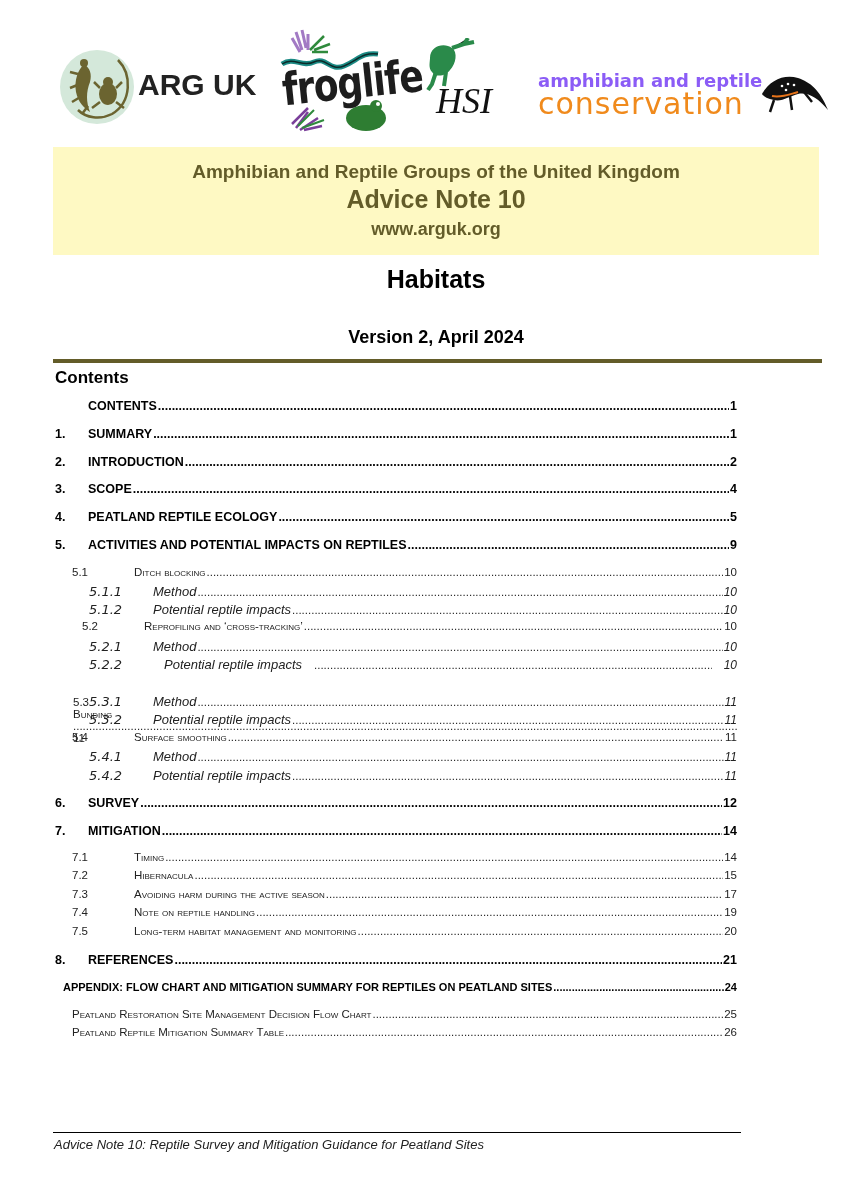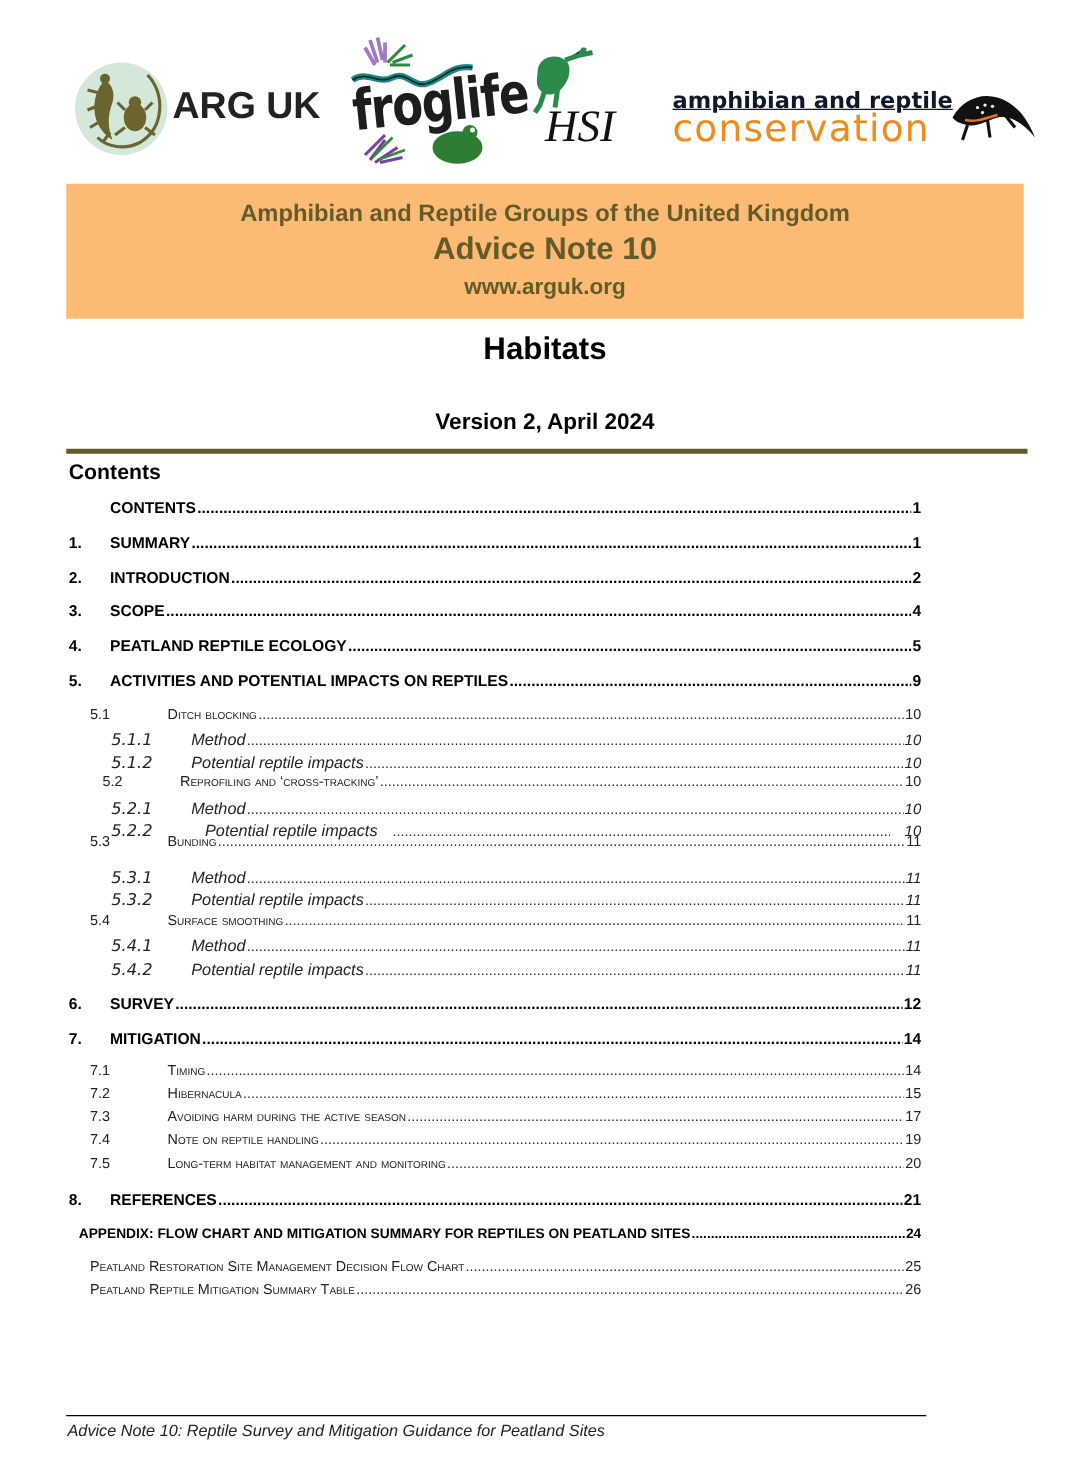--- a/index.html
+++ b/index.html
@@ -14,28 +14,28 @@
   .arguk-text { position: absolute; left: 78px; top: 18px; font-size: 30px; font-weight: bold;
                 color: #222; letter-spacing: 0px; font-family: "Liberation Sans", sans-serif; }
   .logo-froglife { position: absolute; left: 278px; top: 28px; width: 116px; height: 108px; }
   .froglife-text { position: absolute; left: 4px; top: 34px; font-size: 36px; font-weight: bold;
                    color: #1d1d1d; transform: rotate(-6deg) scaleY(1.25); letter-spacing: -1px;
                    font-family: "DejaVu Sans", sans-serif; }
   .logo-hsi { position: absolute; left: 424px; top: 38px; width: 100px; height: 86px; }
   .hsi-text { position: absolute; left: 12px; top: 42px; font-size: 36px; font-style: italic;
               font-family: "Liberation Serif", serif; color: #111; }
   .logo-arc { position: absolute; left: 538px; top: 60px; width: 300px; height: 70px; }
-  .arc-line1 { position: absolute; left: 0; top: 10px; font-size: 18px; font-weight: bold; color: #0f172a;
-               font-family: "DejaVu Sans", sans-serif; letter-spacing: 0px; text-decoration: underline; }
+  .arc-line1 { position: absolute; left: 0; top: 10px; font-size: 18px; font-weight: bold; color: #8b5cf6;
+               font-family: "DejaVu Sans", sans-serif; letter-spacing: 0px; }
   .arc-line2 { position: absolute; left: 0; top: 26px; font-size: 30px; color: #f08a1c;
                font-family: "DejaVu Sans", sans-serif; letter-spacing: 1px; }
 
   
   .banner { position: absolute; left: 53px; top: 147px; width: 766px; height: 108px;
-            background: #fdba74; text-align: center; color: #635c29; }
+            background: #fef9c3; text-align: center; color: #635c29; }
   .banner-org { position: absolute; left: 0; right: 0; top: 14px; font-size: 19px; font-weight: bold; }
   .banner-note { position: absolute; left: 0; right: 0; top: 38px; font-size: 25px; font-weight: bold; }
   .banner-url { position: absolute; left: 0; right: 0; top: 72px; font-size: 18px; font-weight: bold; }
 
   
   .doc-title { position: absolute; left: 53px; width: 766px; top: 264px; text-align: center;
                font-size: 25px; font-weight: bold; line-height: 30px; color: #000; }
   .doc-title .line2 { display: block; }
   .doc-version { position: absolute; left: 53px; width: 766px; top: 327px; text-align: center;
                  font-size: 18px; font-weight: bold; }
@@ -210,21 +210,21 @@
       <span class="label">Method</span>
       <span class="leader"></span>
       <span class="page">10</span>
     </div>
     <div class="toc-row lvl3" style="top: 657px; gap: 11px;">
       <span class="num">5.2.2</span>
       <span class="label">Potential reptile impacts</span>
       <span class="leader"></span>
       <span class="page">10</span>
     </div>
-    <div class="toc-row lvl2" style="top: 668px;">
+    <div class="toc-row lvl2" style="top: 696px; flex-direction: column;">
       <span class="num">5.3</span>
       <span class="label">Bunding</span>
       <span class="leader"></span>
       <span class="page">11</span>
     </div>
     <div class="toc-row lvl3" style="top: 694px;">
       <span class="num">5.3.1</span>
       <span class="label">Method</span>
       <span class="leader"></span>
       <span class="page">11</span>

